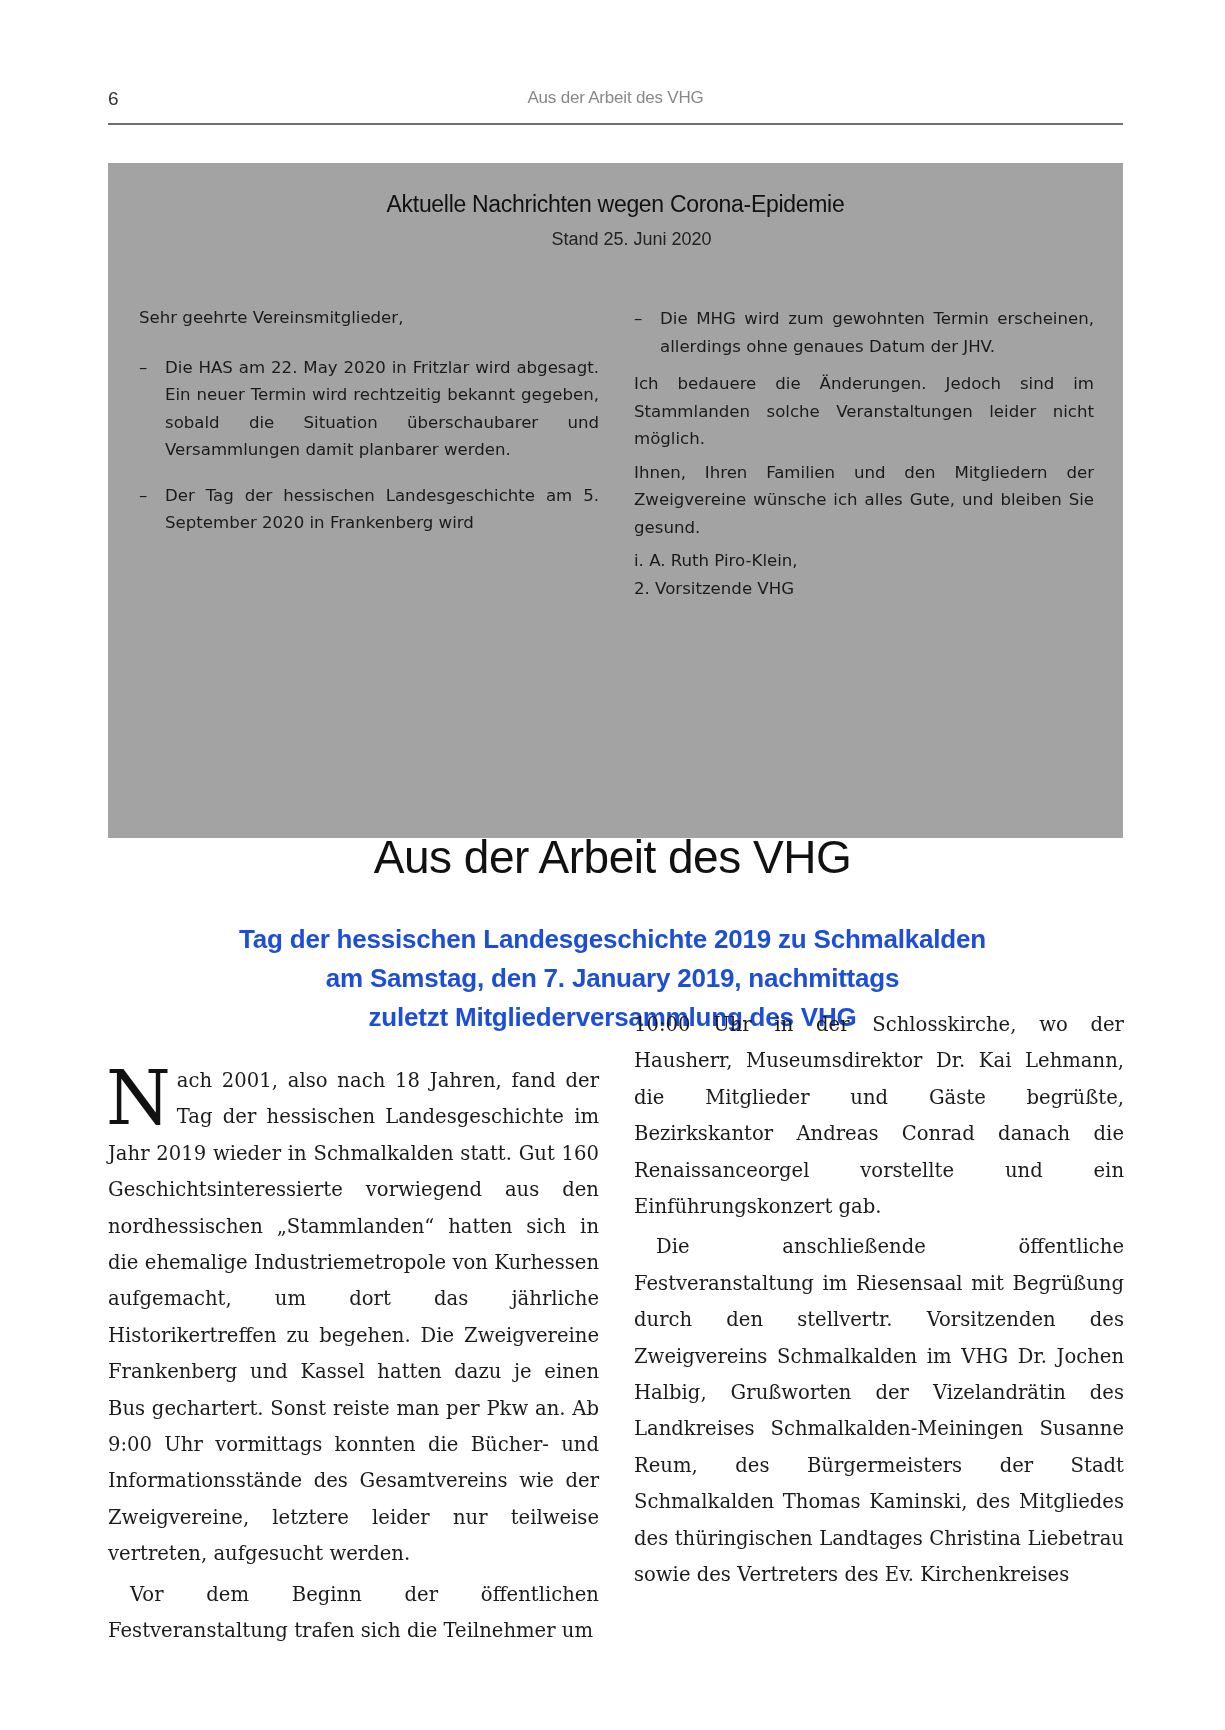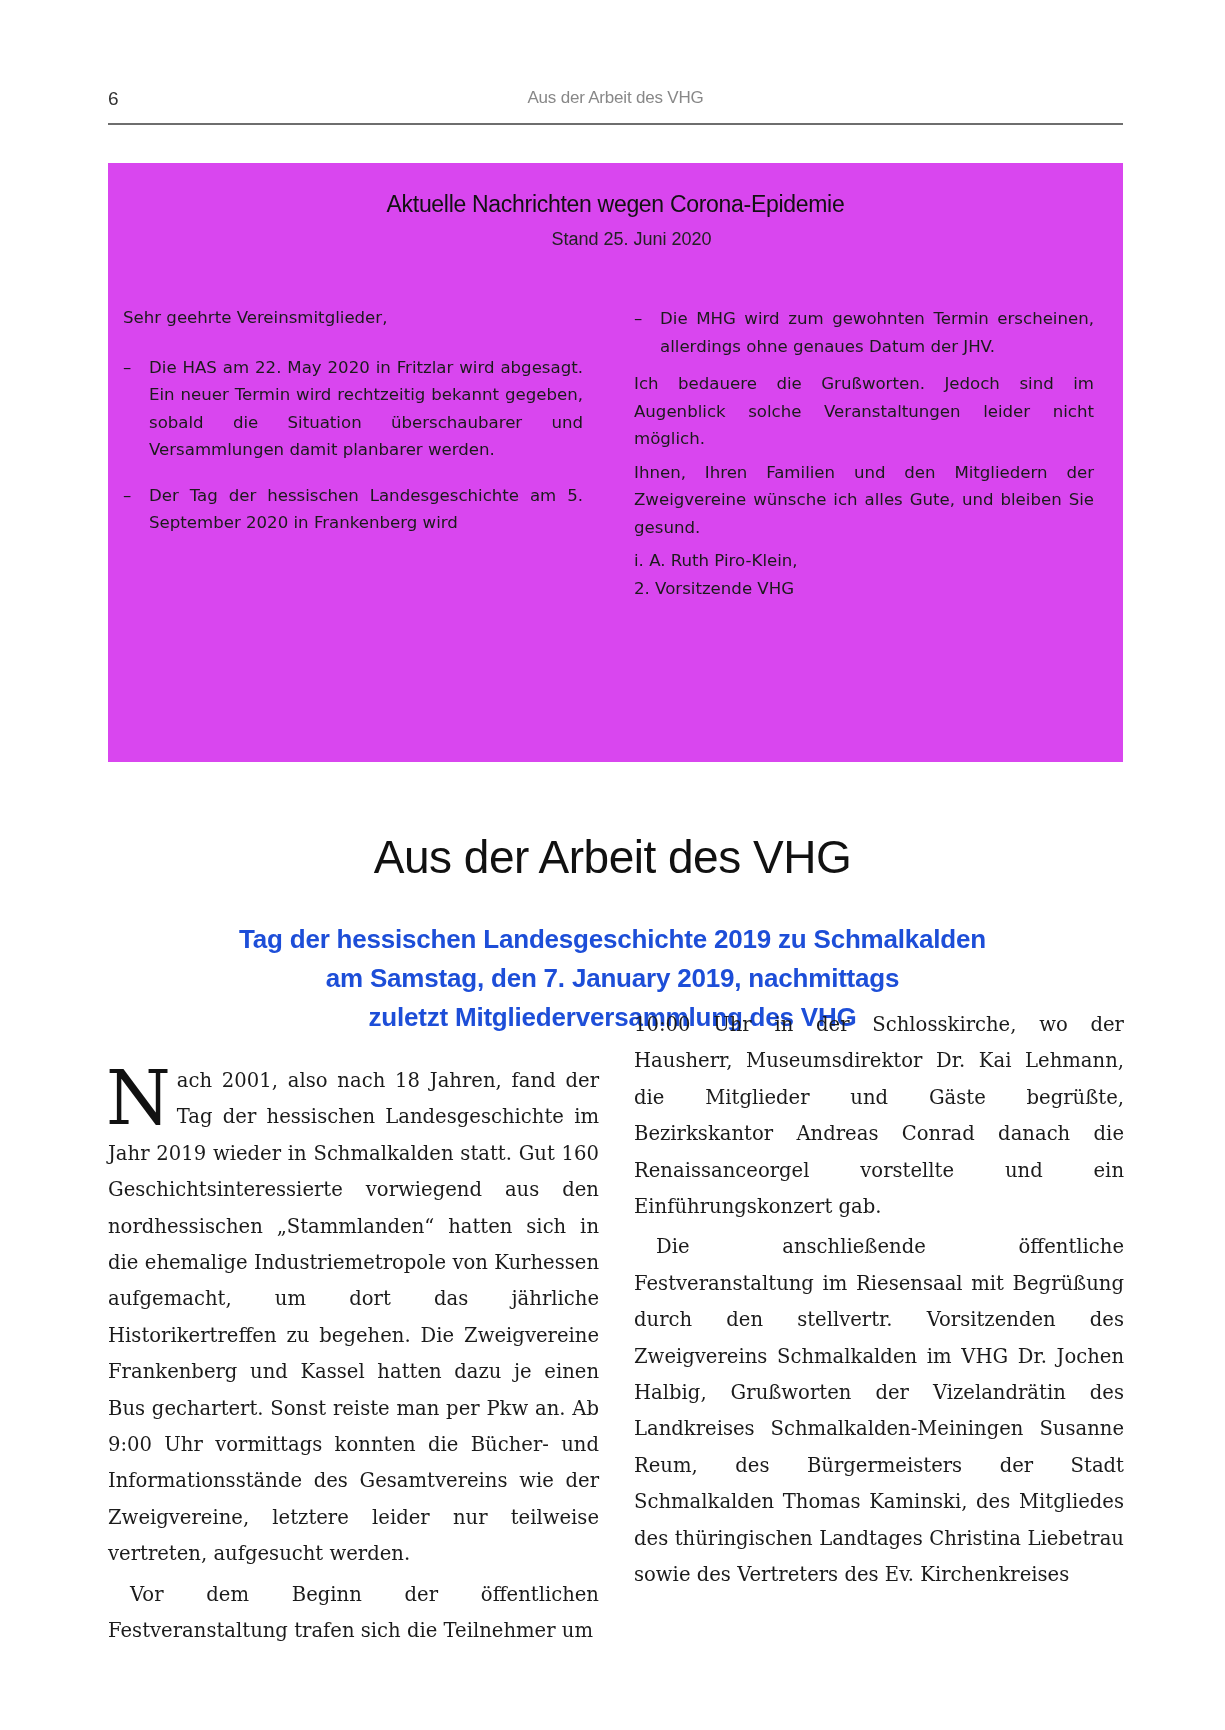--- a/index.html
+++ b/index.html
@@ -5,28 +5,28 @@
   html, body { margin: 0; padding: 0; background: #ffffff; }
   body { width: 1225px; height: 1730px; position: relative; overflow: hidden; color: #1a1a1a; }
   .page { position: absolute; left: 0; top: 0; width: 1225px; height: 1730px; }
 
   .running-head { position: absolute; left: 108px; top: 88px; width: 1015px; height: 30px;
     font-family: "Liberation Sans", sans-serif; font-size: 18px; color: #777; }
   .page-number { position: absolute; left: 0; top: 0; color: #333; font-size: 19px; }
   .running-title { position: absolute; left: 0; right: 0; top: 0; text-align: center; font-size: 17px; color: #888; letter-spacing: -0.2px; }
   .head-rule { position: absolute; left: 108px; top: 123px; width: 1015px; height: 2px; background: #6e6e6e; }
 
-  .notice-box { position: absolute; left: 108px; top: 163px; width: 1015px; height: 599px; background: #d946ef; }
+  .notice-box { position: absolute; left: 108px; top: 163px; width: 1015px; height: 675px; background: #a3a3a3; }
   .notice-title { position: absolute; left: 0; right: 0; top: 28px; text-align: center;
     font-family: "Liberation Sans", sans-serif; font-size: 23px; color: #111; letter-spacing: -0.3px; }
   .notice-date { position: absolute; left: 0; right: 0; top: 66px; text-align: center;
     font-family: "Liberation Sans", sans-serif; font-size: 18px; color: #222; padding-left: 32px; }
 
   .nb-col { position: absolute; font-family: "DejaVu Sans", sans-serif; font-size: 16.6px; line-height: 27.5px; color: #1b1b1b; text-align: justify; }
-  .nb-left { left: 15px; top: 141px; width: 460px; }
+  .nb-left { left: 31px; top: 141px; width: 460px; }
   .nb-right { left: 526px; top: 132px; width: 460px; }
   .nb-greeting { font-weight: 400; margin-bottom: 4px; }
   .nb-para { margin: 0; }
   .nb-item { position: relative; padding-left: 26px; margin: 0; }
   .nb-item .dash { position: absolute; left: 0; top: 0; }
   .gap-l { height: 18px; }
   .gap-s { height: 10px; }
   .nb-cont { padding-left: 26px; }
 
   .section-title { position: absolute; left: 0; width: 1225px; top: 830px; text-align: center;
@@ -71,21 +71,21 @@
       </div>
     </div>
 
     <div class="nb-col nb-right">
       <div class="gap-s"></div>
       <div class="nb-item">
         <span class="dash">–</span>
         <span>Die MHG wird zum gewohnten Termin erscheinen, allerdings ohne genaues Datum der JHV.</span>
       </div>
       <div class="gap-s"></div>
-      <p class="nb-para">Ich bedauere die Grußworten. Jedoch sind im Augenblick solche Veranstaltungen leider nicht möglich.</p>
+      <p class="nb-para">Ich bedauere die Änderungen. Jedoch sind im Stammlanden solche Veranstaltungen leider nicht möglich.</p>
       <div class="gap-s" style="height:6px"></div>
       <p class="nb-para">Ihnen, Ihren Familien und den Mitgliedern der Zweigvereine wünsche ich alles Gute, und bleiben Sie gesund.</p>
       <div class="gap-s" style="height:6px"></div>
       <div>i. A. Ruth Piro-Klein,</div>
       <div>2. Vorsitzende VHG</div>
     </div>
   </div>
 
   <h1 class="section-title" style="margin:0;font-weight:normal">Aus der Arbeit des VHG</h1>
 

